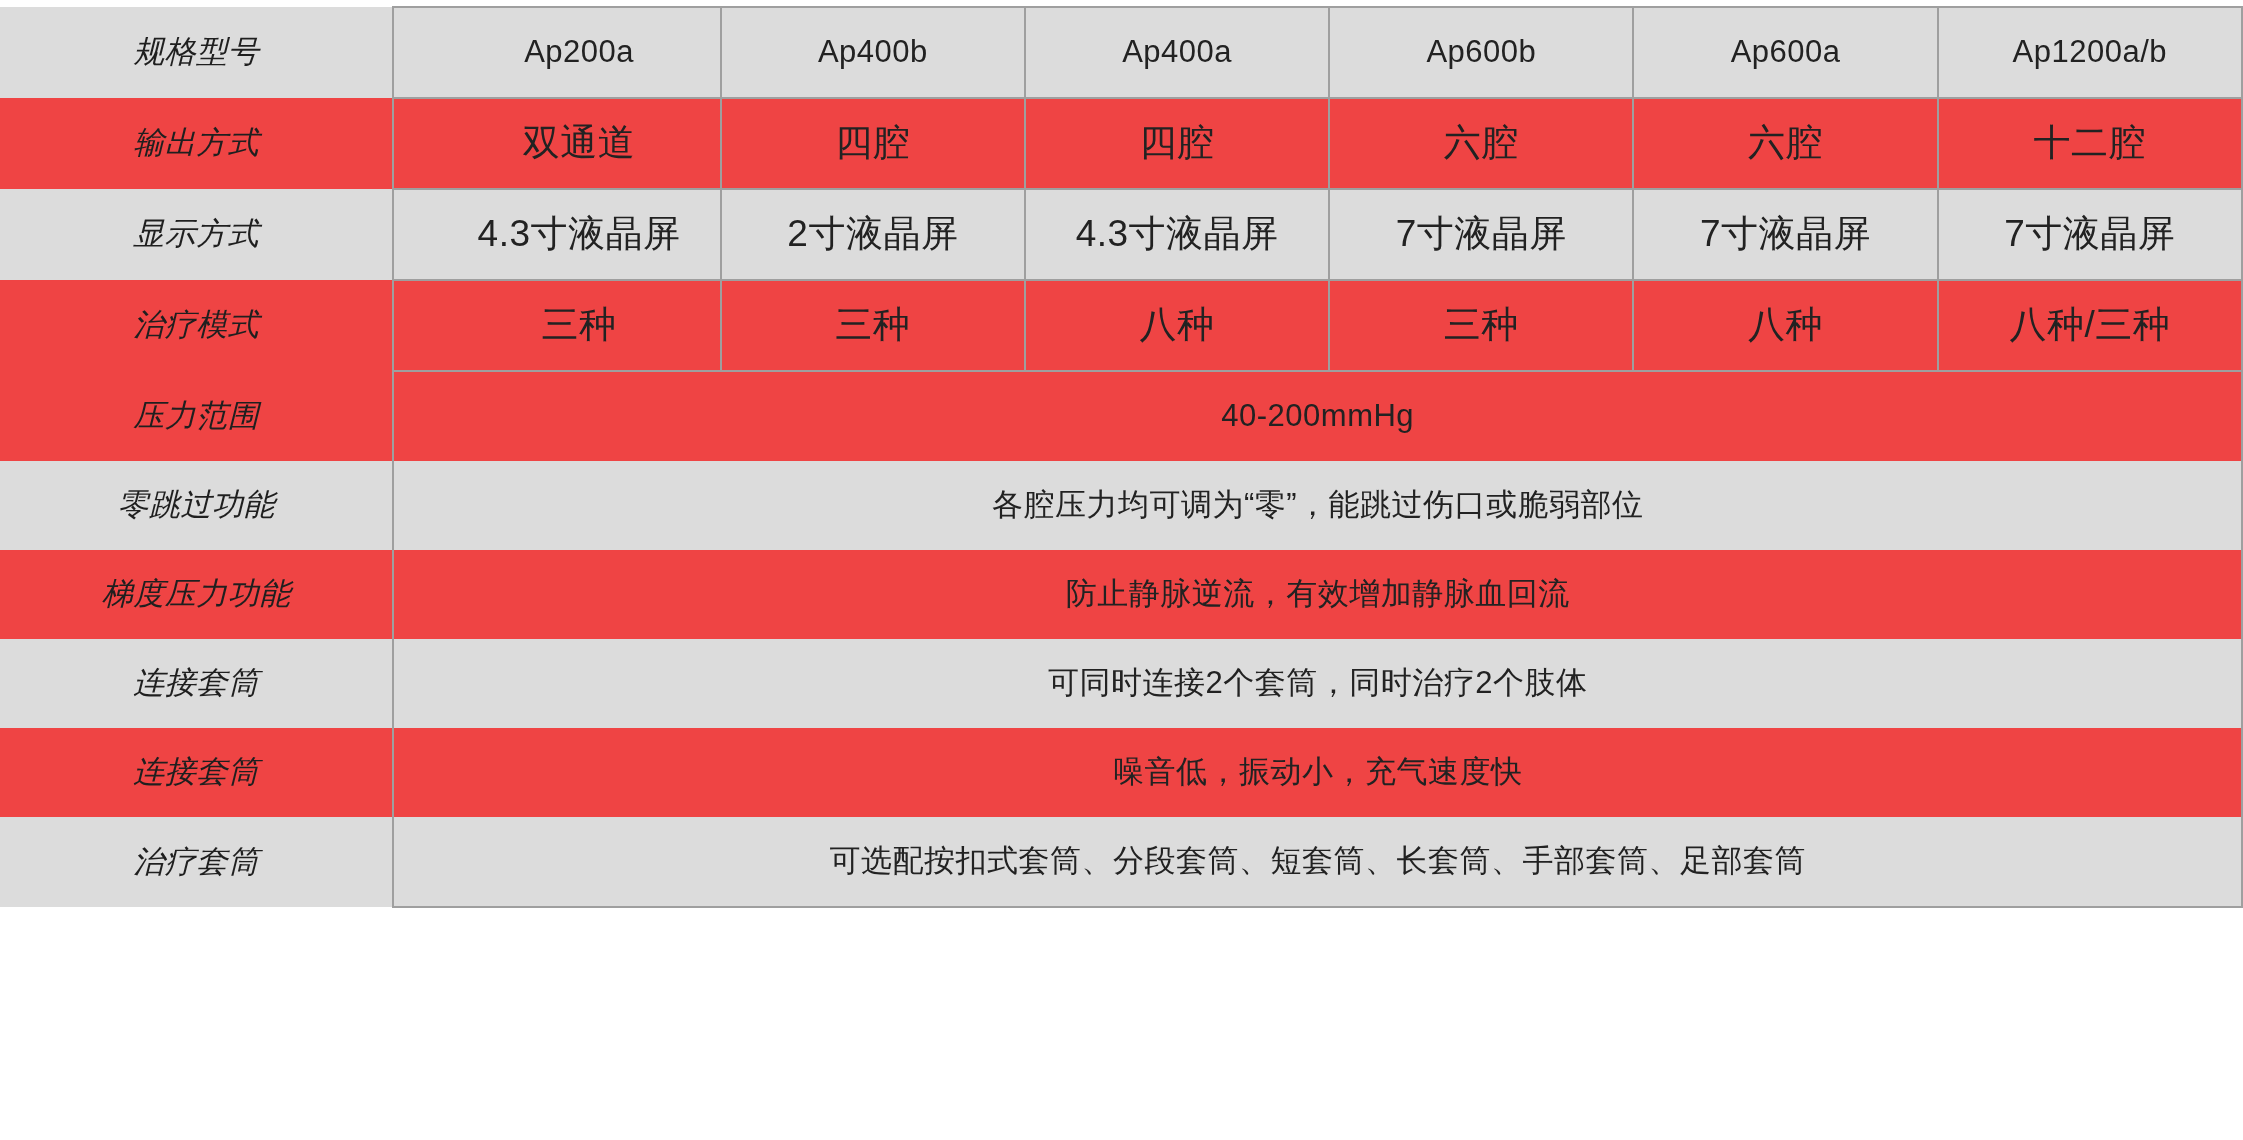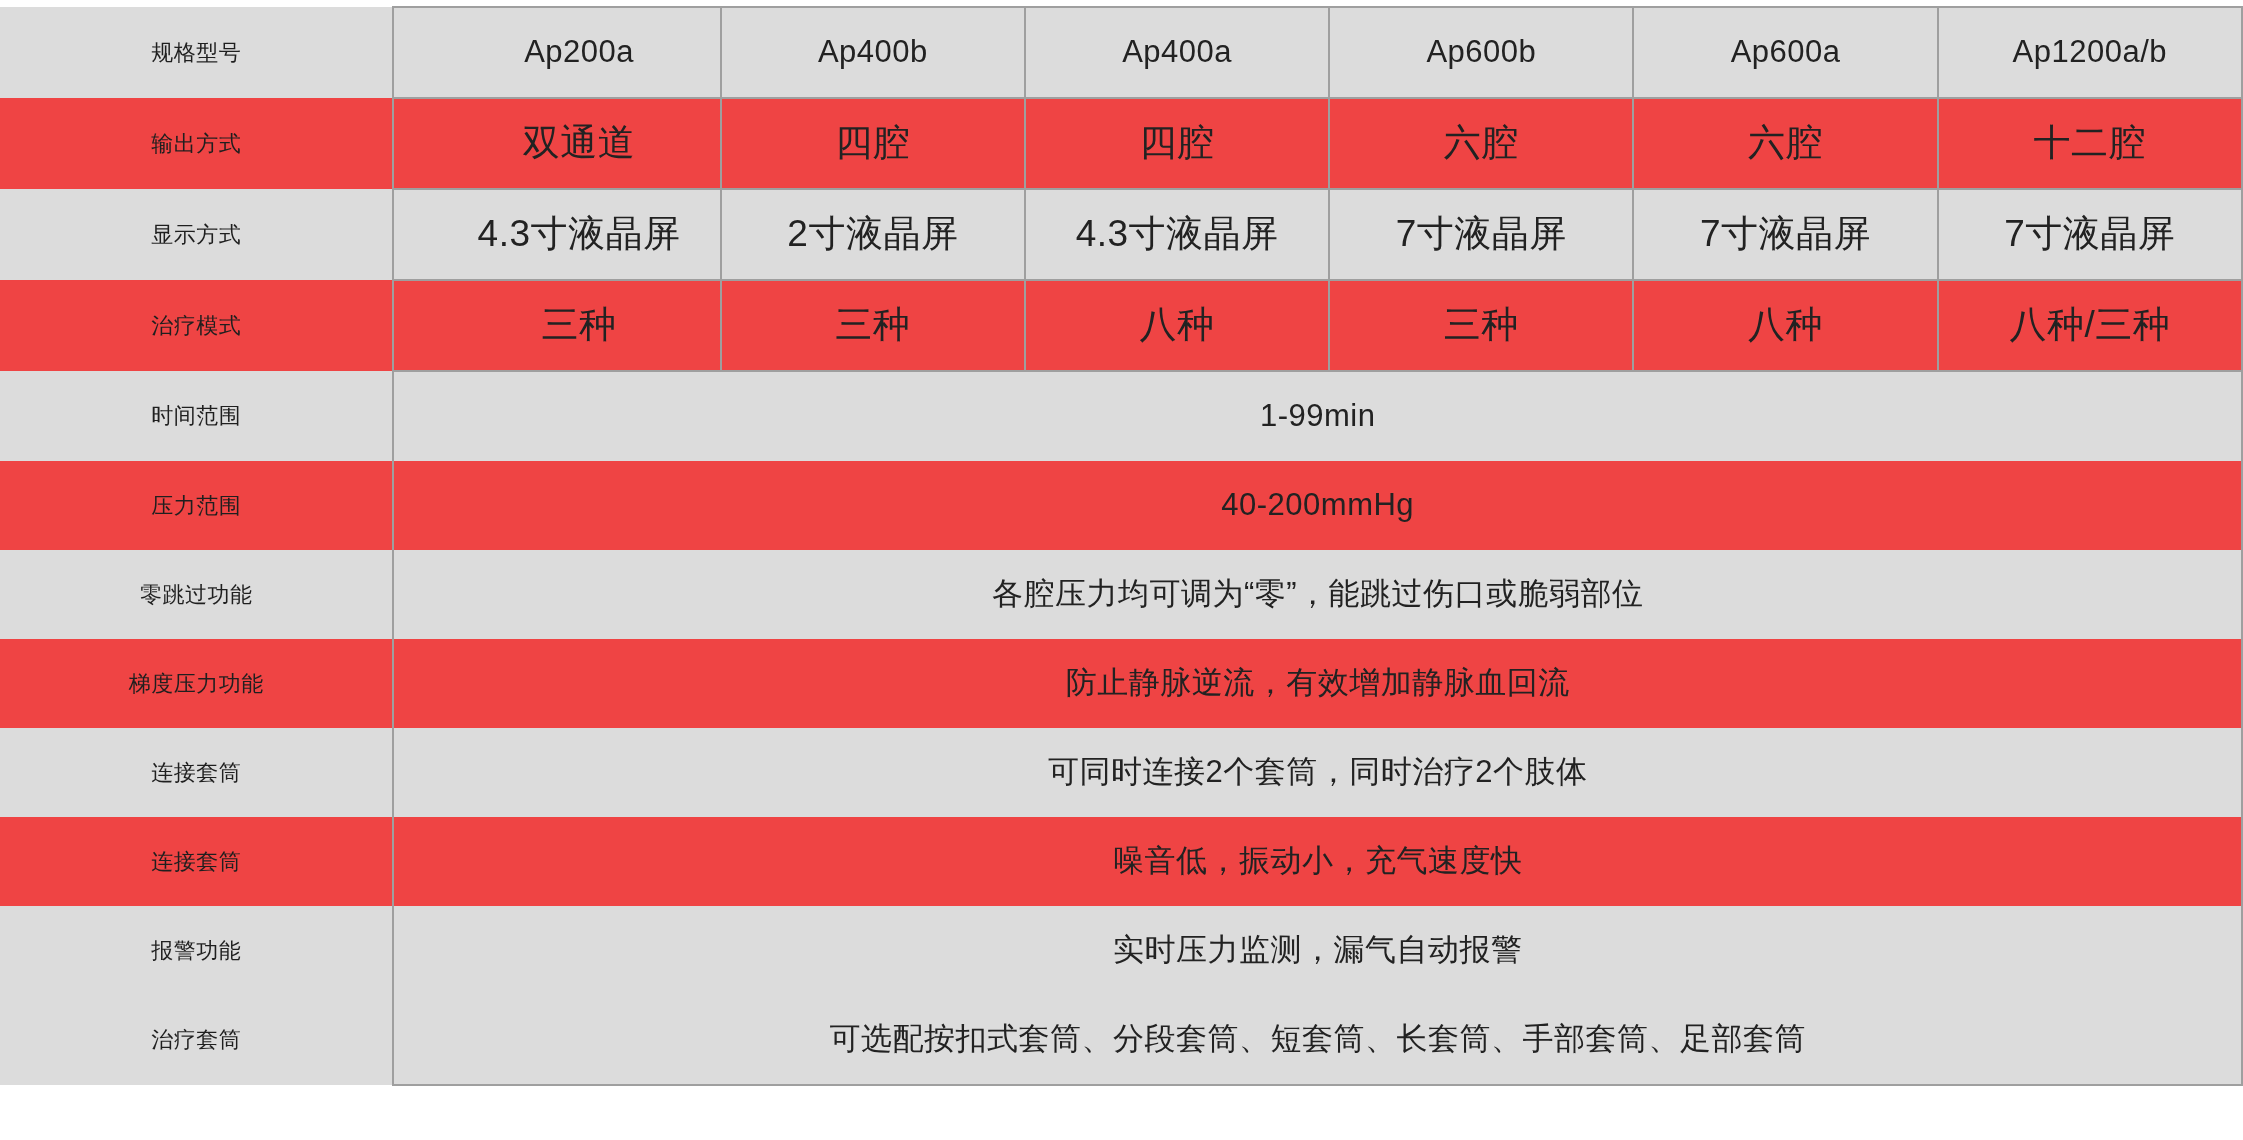--- a/index.html
+++ b/index.html
@@ -28,23 +28,24 @@
     vertical-align: middle;
     padding: 0;
     height: 89px;
     line-height: 1.25;
     letter-spacing: 0.5px;
   }
   
   td.rowlabel {
     width: 375px;
     text-align: center;
-    font-size: 22px;
+    font-size: 31px;
     color: #1f1f1f;
     border: none;
+    font-style: italic;
   }
   
   tr.shade td { background: #dcdcdc; }
   tr.plain  td { background: #ef4444; }
 
   
   td.model {
     border: 2px solid #9f9f9f;
     font-size: 37px;
     width: 312px;
@@ -111,47 +112,39 @@
       <tr class="plain">
         <td class="rowlabel">治疗模式</td>
         <td class="model first">三种</td>
         <td class="model">三种</td>
         <td class="model">八种</td>
         <td class="model">三种</td>
         <td class="model">八种</td>
         <td class="model">八种/三种</td>
       </tr>
 
-      <tr class="shade first-merged">
-        <td class="rowlabel">时间范围</td>
-        <td class="merged" colspan="6">1-99min</td>
-      </tr>
       <tr class="plain">
         <td class="rowlabel">压力范围</td>
         <td class="merged" colspan="6">40-200mmHg</td>
       </tr>
       <tr class="shade">
         <td class="rowlabel">零跳过功能</td>
         <td class="merged" colspan="6">各腔压力均可调为“零”，能跳过伤口或脆弱部位</td>
       </tr>
       <tr class="plain">
         <td class="rowlabel">梯度压力功能</td>
         <td class="merged" colspan="6">防止静脉逆流，有效增加静脉血回流</td>
       </tr>
       <tr class="shade">
         <td class="rowlabel">连接套筒</td>
         <td class="merged" colspan="6">可同时连接2个套筒，同时治疗2个肢体</td>
       </tr>
       <tr class="plain">
         <td class="rowlabel">连接套筒</td>
         <td class="merged" colspan="6">噪音低，振动小，充气速度快</td>
       </tr>
-      <tr class="shade">
-        <td class="rowlabel">报警功能</td>
-        <td class="merged" colspan="6">实时压力监测，漏气自动报警</td>
-      </tr>
       <tr class="shade last-merged">
         <td class="rowlabel">治疗套筒</td>
         <td class="merged" colspan="6">可选配按扣式套筒、分段套筒、短套筒、长套筒、手部套筒、足部套筒</td>
       </tr>
     </tbody>
   </table>
 </div>
 
 </body></html>

